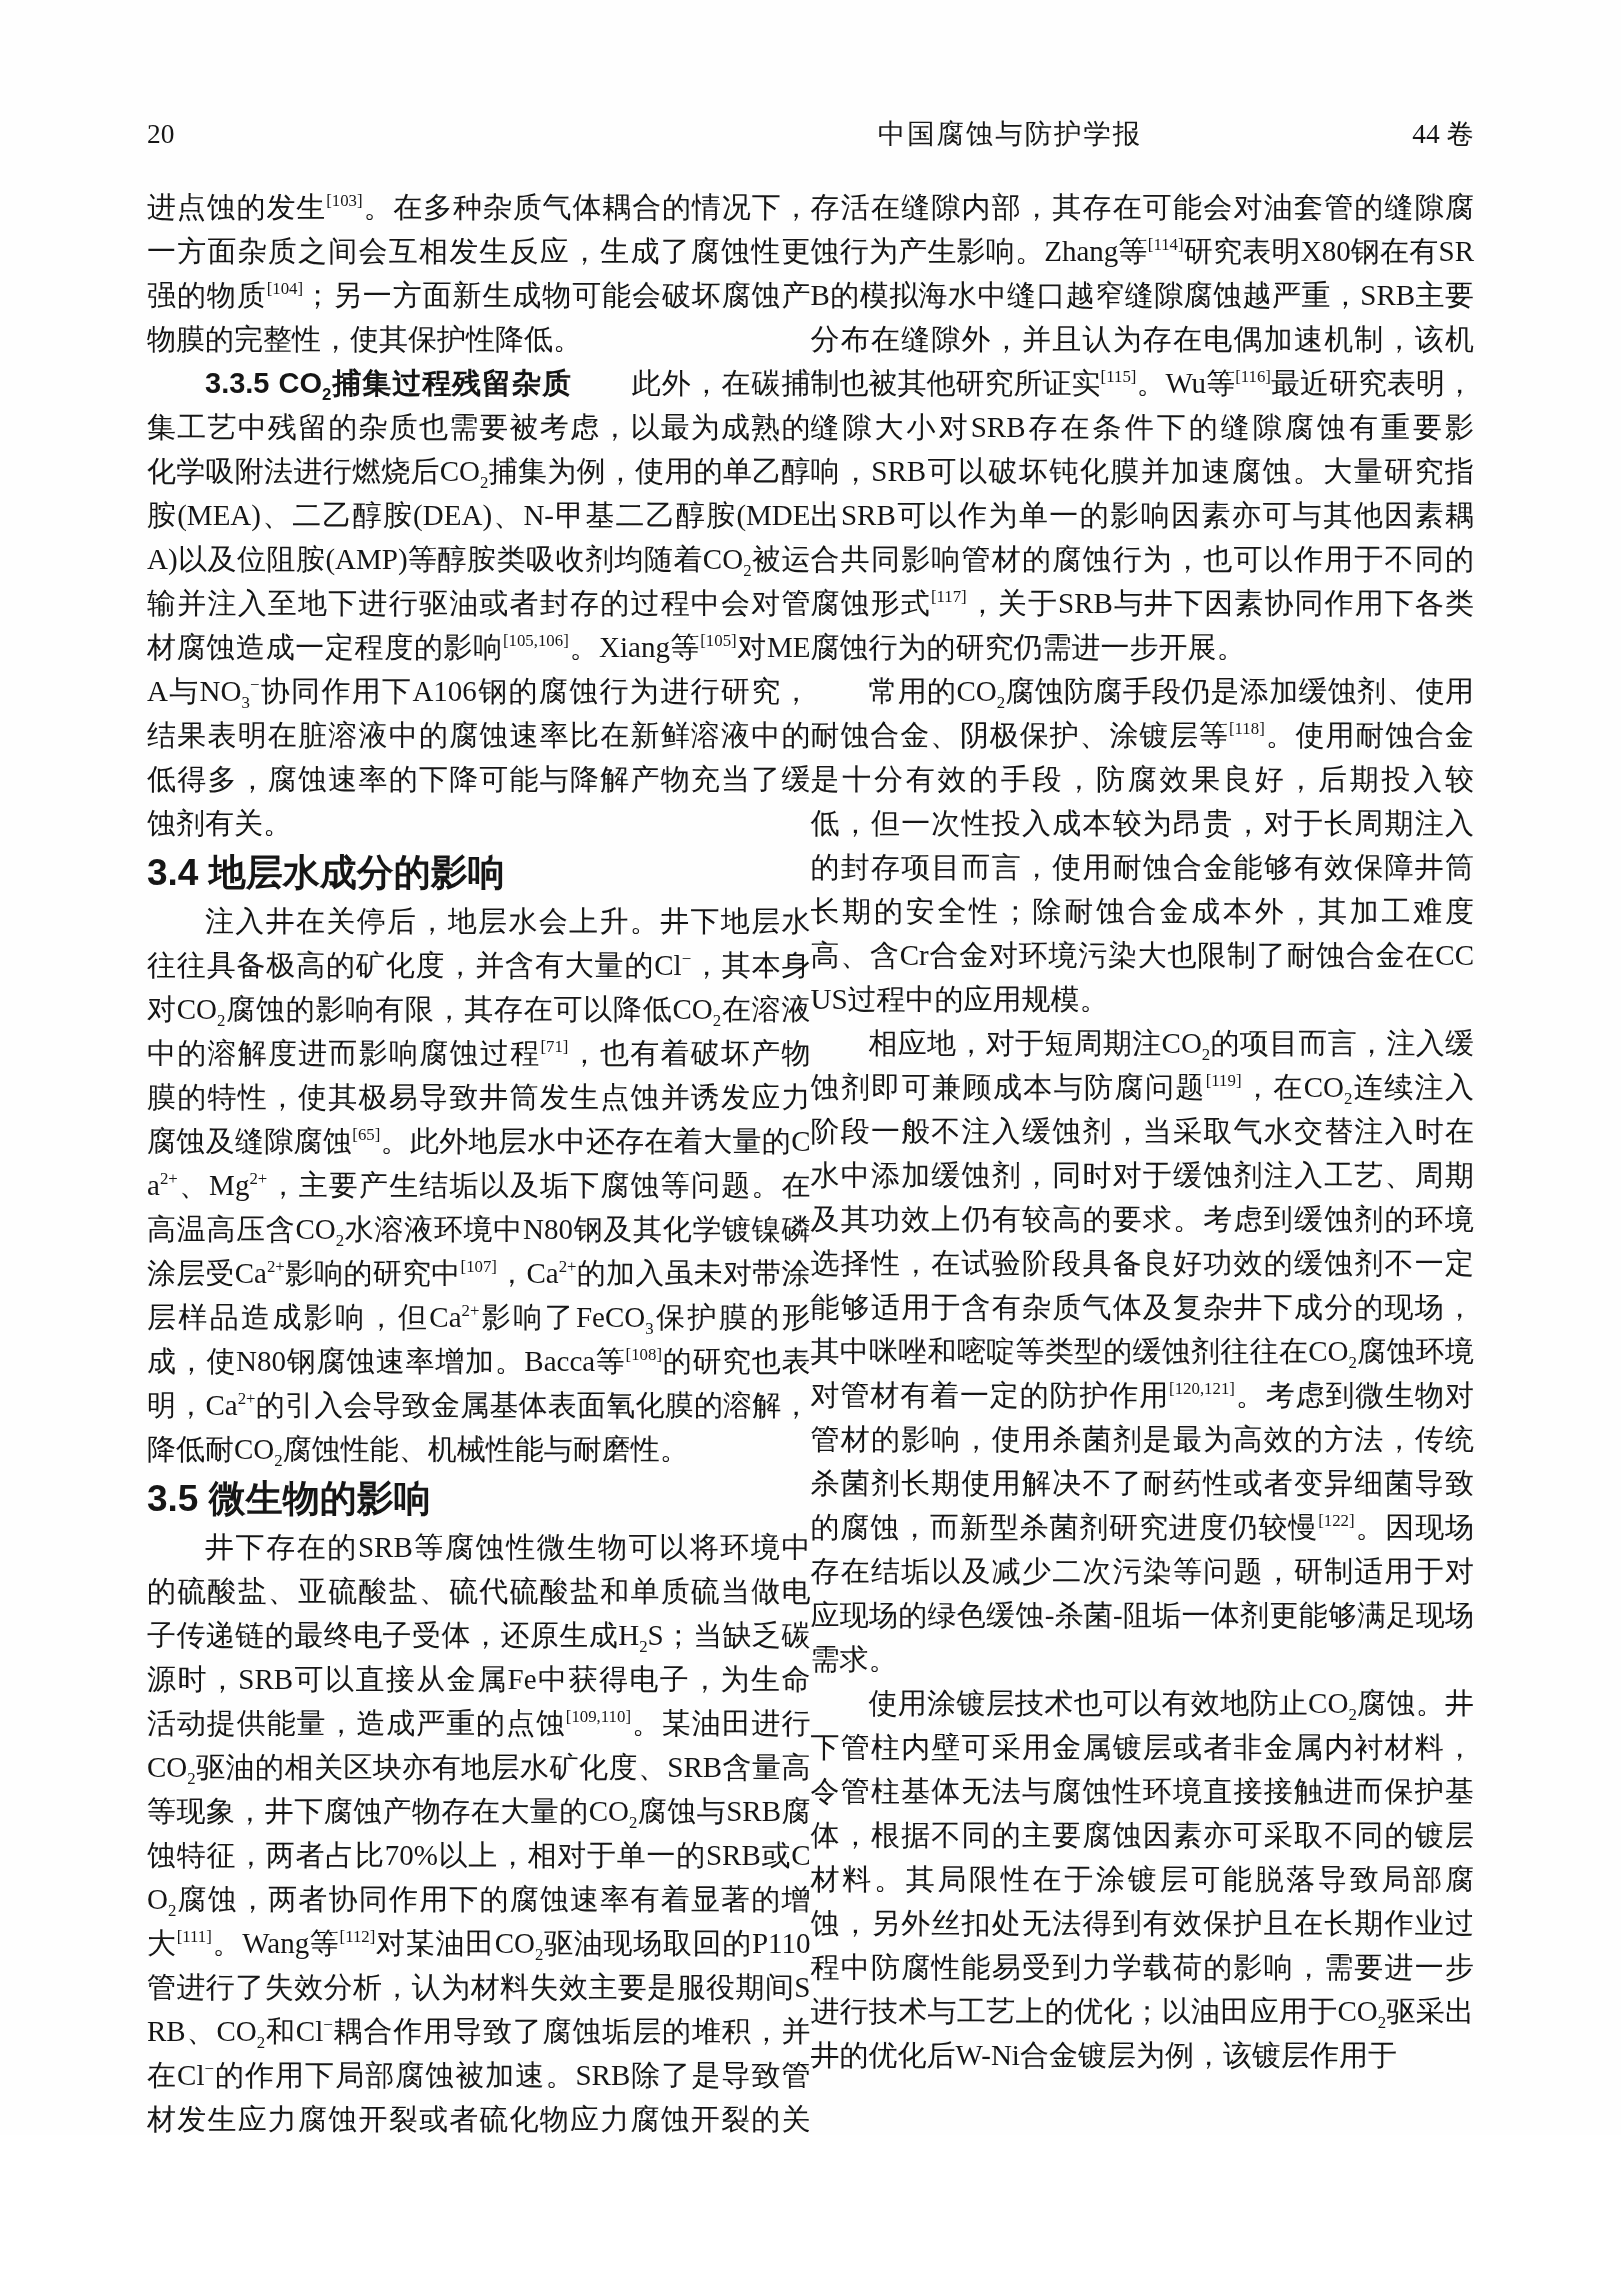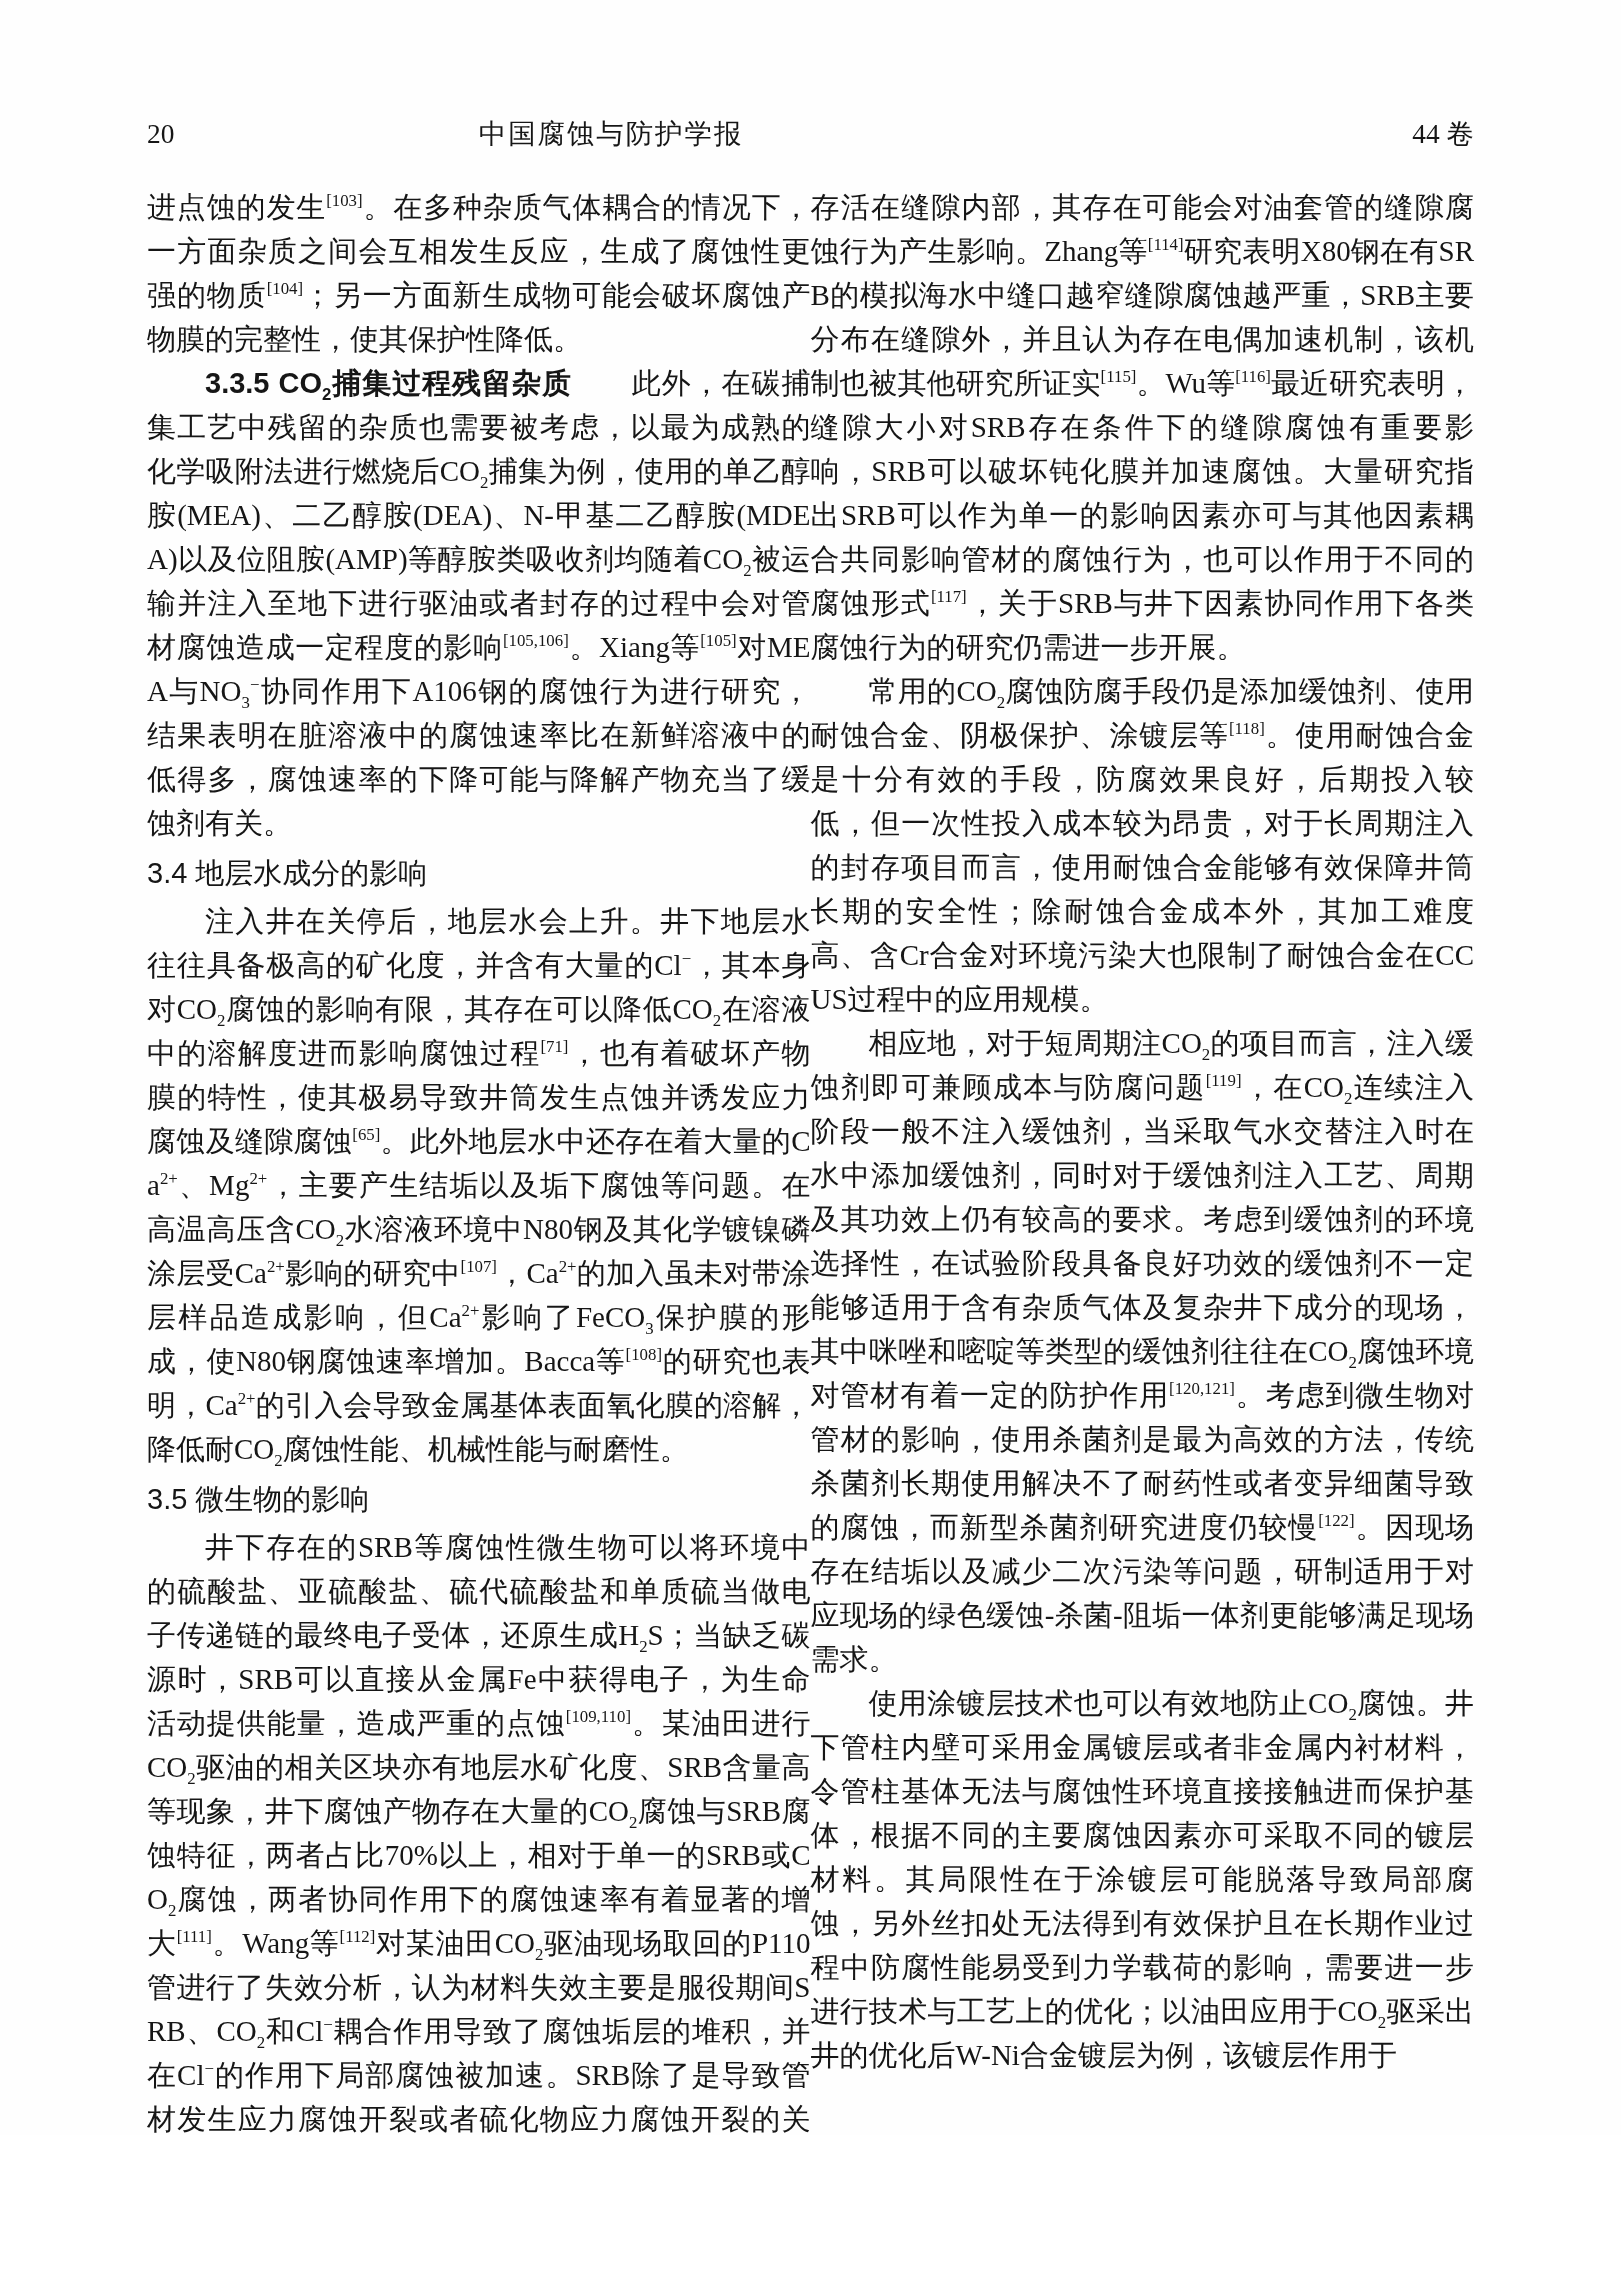--- a/index.html
+++ b/index.html
@@ -14,21 +14,21 @@
     overflow: hidden;
     position: relative;
   }
   .running-head {
     display: flex;
     align-items: baseline;
     font-size: 27.4px;
     margin-bottom: 33px;
   }
   .rh-left  { flex: 1; text-align: left; }
-  .rh-center{ flex: 2; text-align: left; letter-spacing: 2px; }
+  .rh-center{ flex: 2; text-align: right; letter-spacing: 2px; }
   .rh-right { flex: 1; text-align: right; }
   .columns {
     display: flex;
   }
   .col { flex: 1; min-width: 0; }
   .para {
     margin: 0;
     font-size: 29px;
     line-height: 44px;
     text-align: justify;
@@ -39,23 +39,23 @@
   sup, sub { font-size: 0.58em; line-height: 0; }
   sup { vertical-align: super; }
   sub { vertical-align: sub; }
   .run-in-lead {
     font-family: Liberation Sans, sans-serif;
     font-weight: 700;
   }
   .sub-head {
     margin: 5.9px 0 3.9px 0;
     font-family: "Liberation Sans", "DejaVu Sans", sans-serif;
-    font-size: 29px;
+    font-size: 37px;
     line-height: 44px;
-    font-weight: 400;
+    font-weight: 700;
   }
   .sec-head {
     margin: 27.4px 0 17.6px 0;
     font-family: "Liberation Sans", "DejaVu Sans", sans-serif;
     font-size: 33px;
     line-height: 43px;
     font-weight: 700;
   }
 </style>
 </head>

